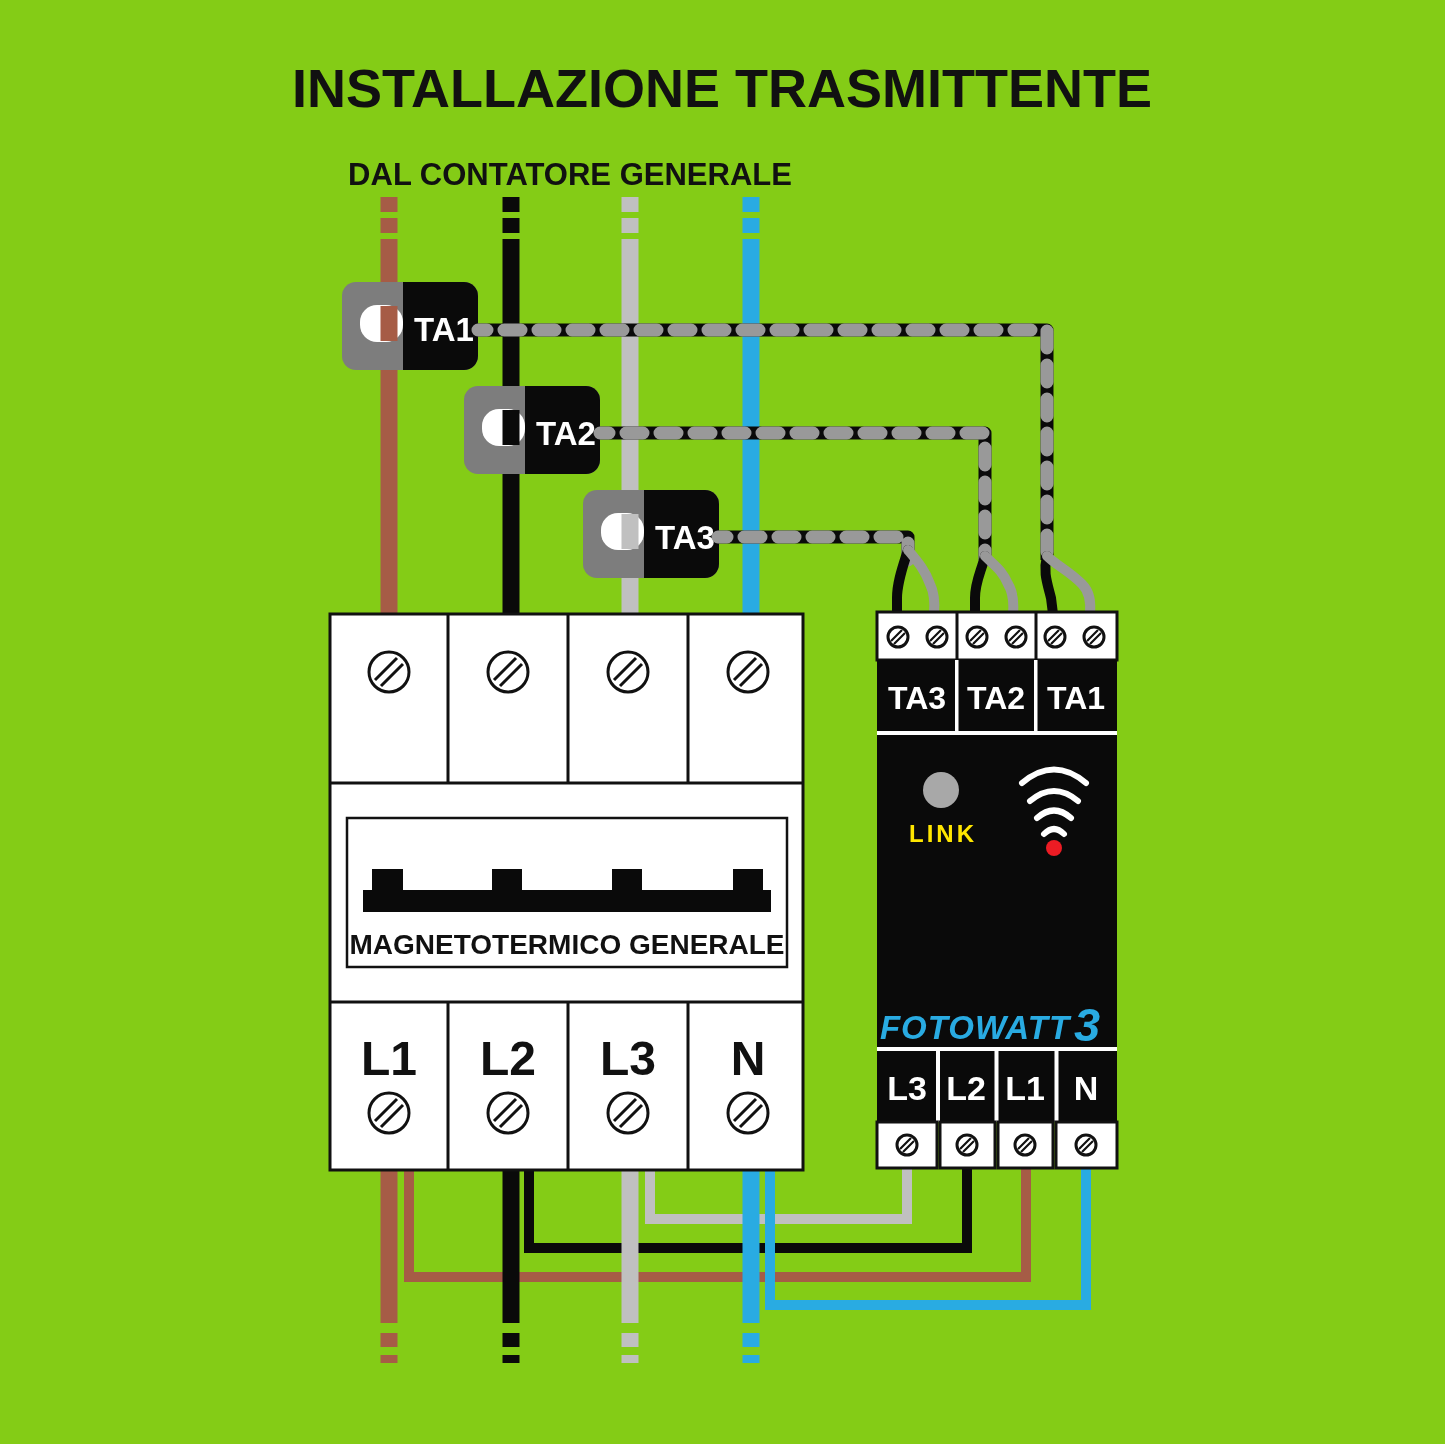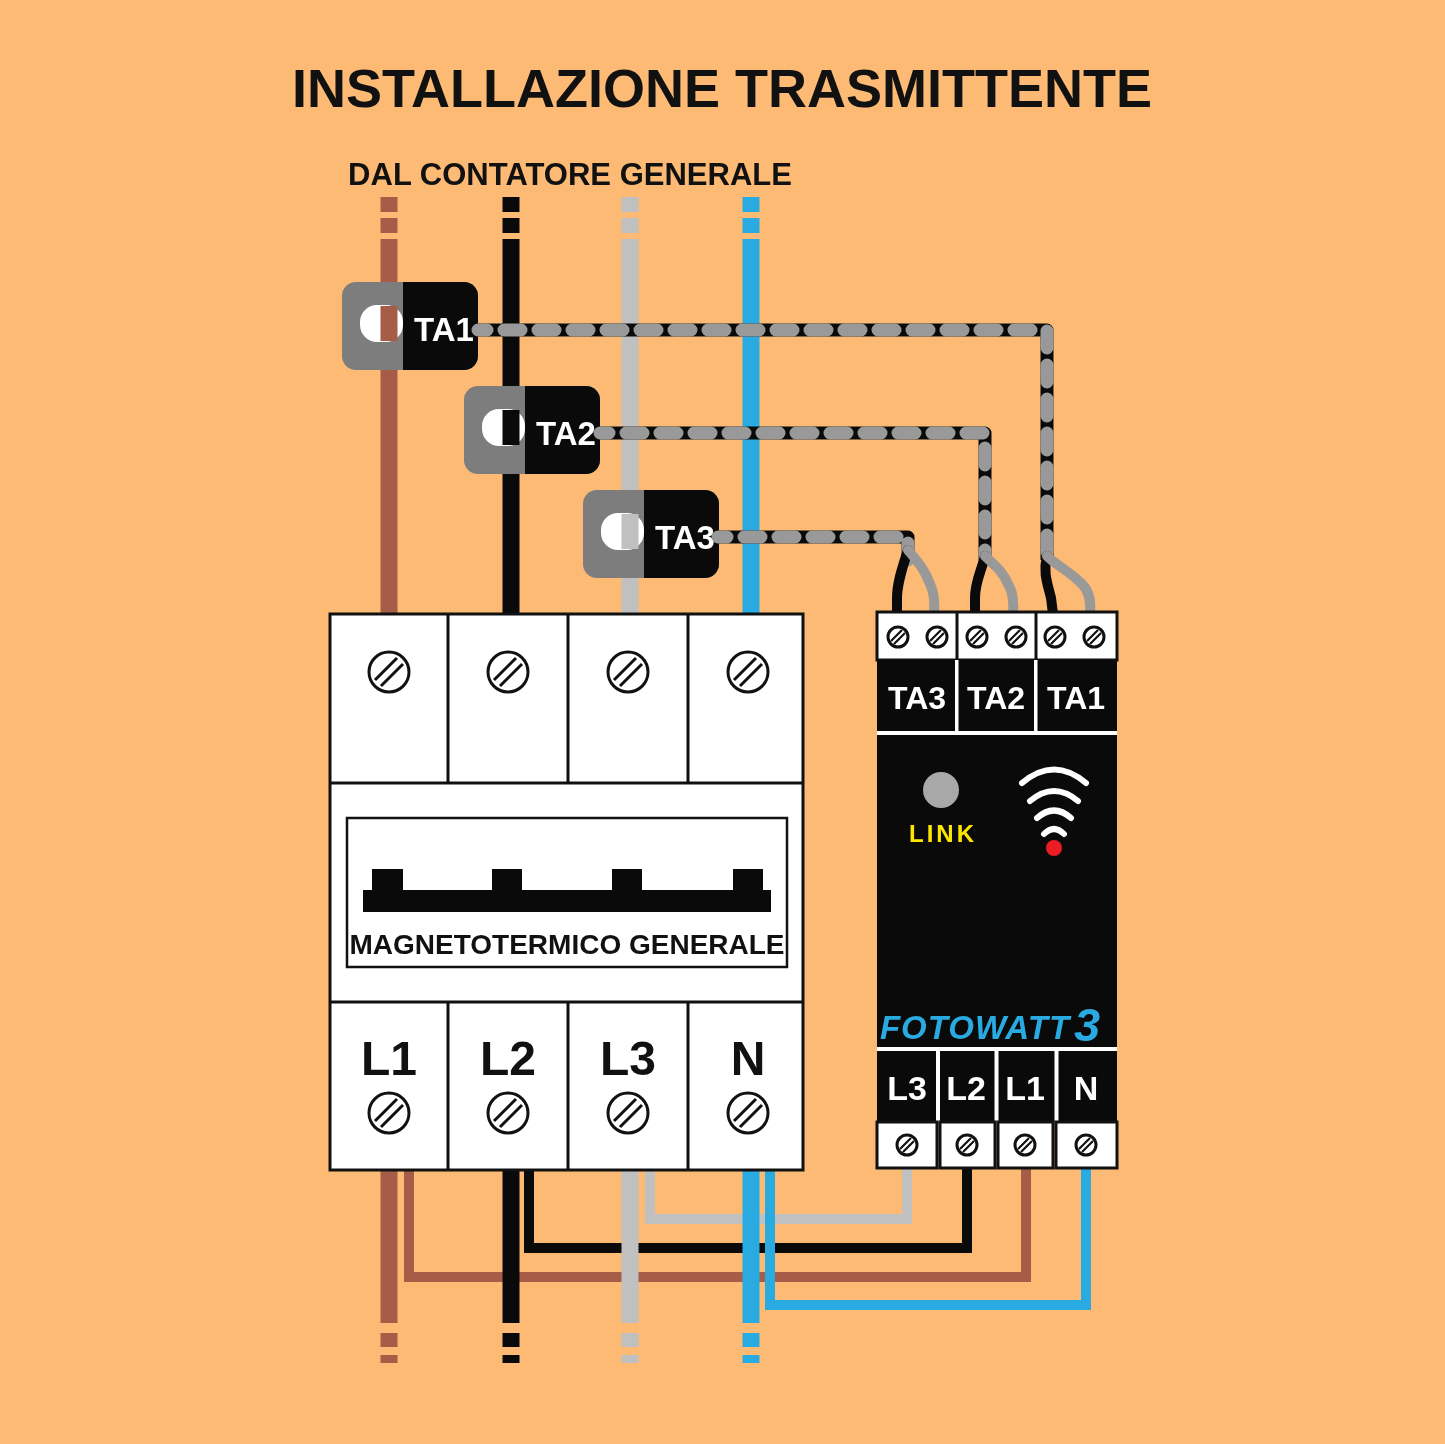--- a/index.html
+++ b/index.html
@@ -1,16 +1,16 @@
 <!DOCTYPE html>
 <html><head>
 <meta charset="utf-8">
 <style>
   html,body{margin:0;padding:0;background:#ffffff;}
-  .stage{position:relative;width:1445px;height:1444px;background:#fdba74;overflow:hidden;
+  .stage{position:relative;width:1445px;height:1444px;background:#84cc16;overflow:hidden;
          font-family:"Liberation Sans",sans-serif;}
   svg text{font-family:"Liberation Sans",sans-serif;}
   .t-title{font-size:54px;font-weight:bold;fill:#111;}
   .t-sub{font-size:31px;font-weight:bold;fill:#111;}
   .t-clamp{font-size:33px;font-weight:bold;fill:#fff;}
   .t-breaker{font-size:28px;font-weight:bold;fill:#111;}
   .t-phase{font-size:48px;font-weight:bold;fill:#111;}
   .t-band{font-size:32px;font-weight:bold;fill:#fff;}
   .t-devterm{font-size:34px;font-weight:bold;fill:#fff;}
   .t-link{font-size:24px;font-weight:bold;fill:#FFE600;letter-spacing:3px;}

